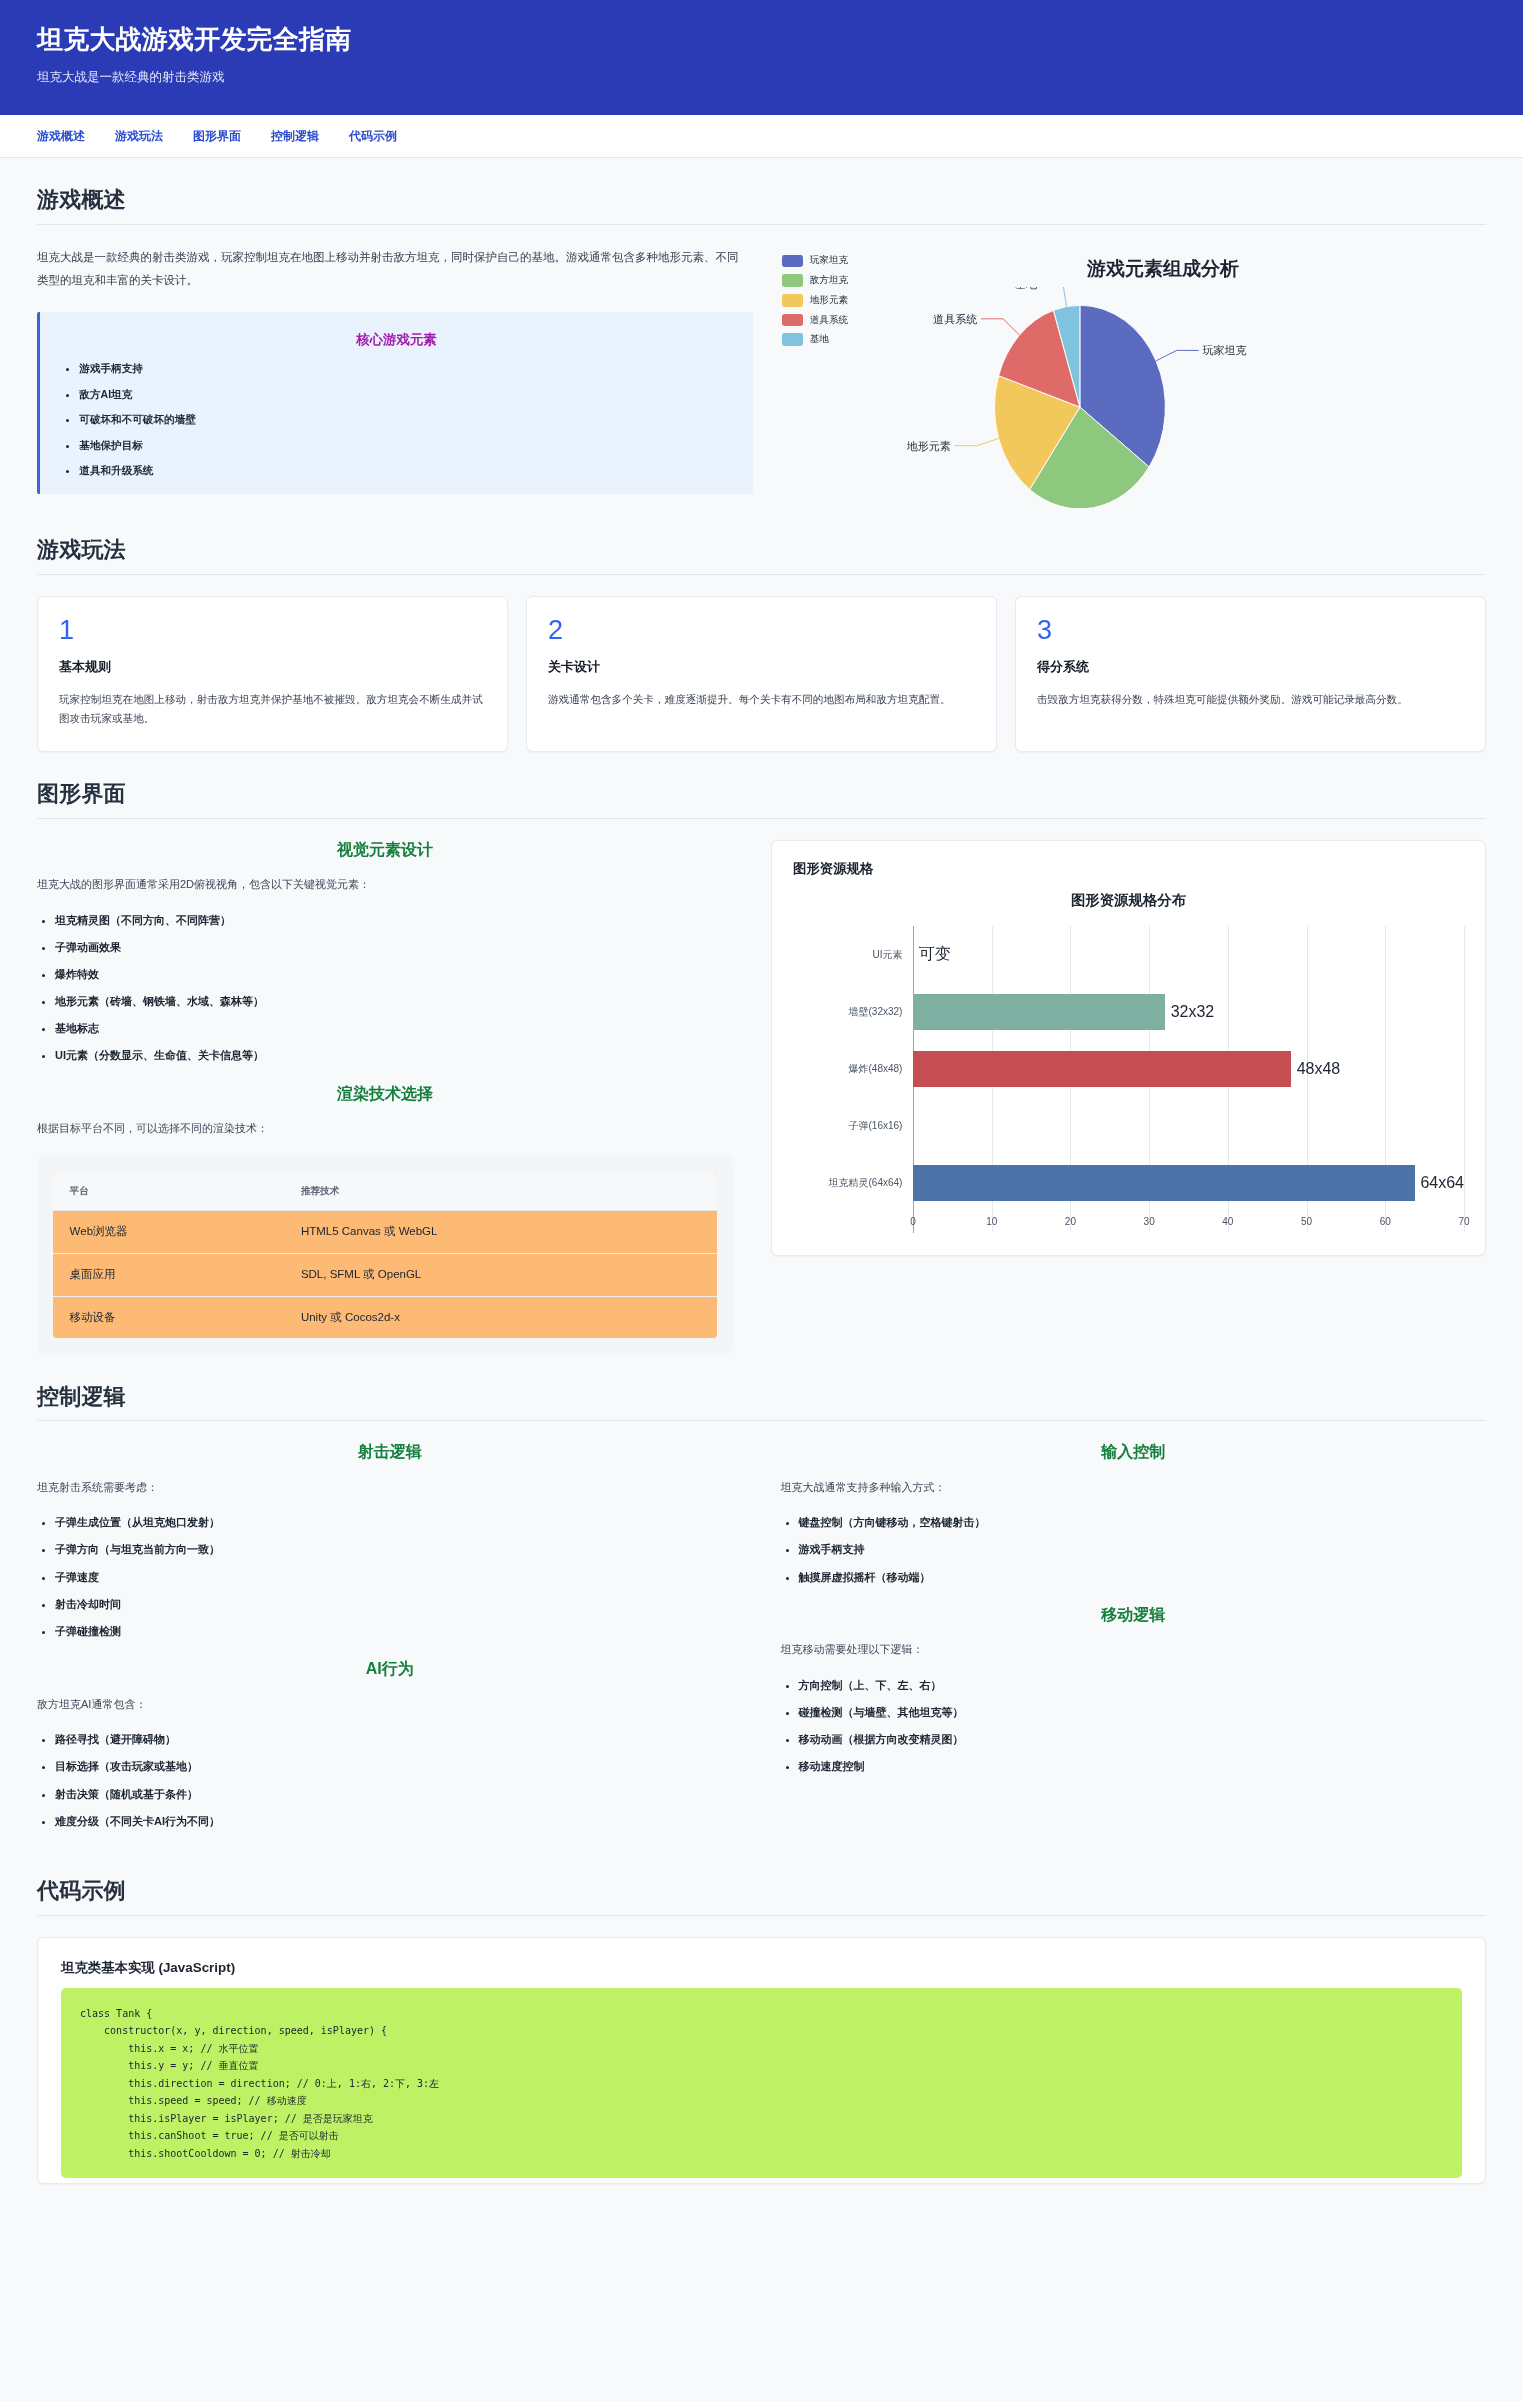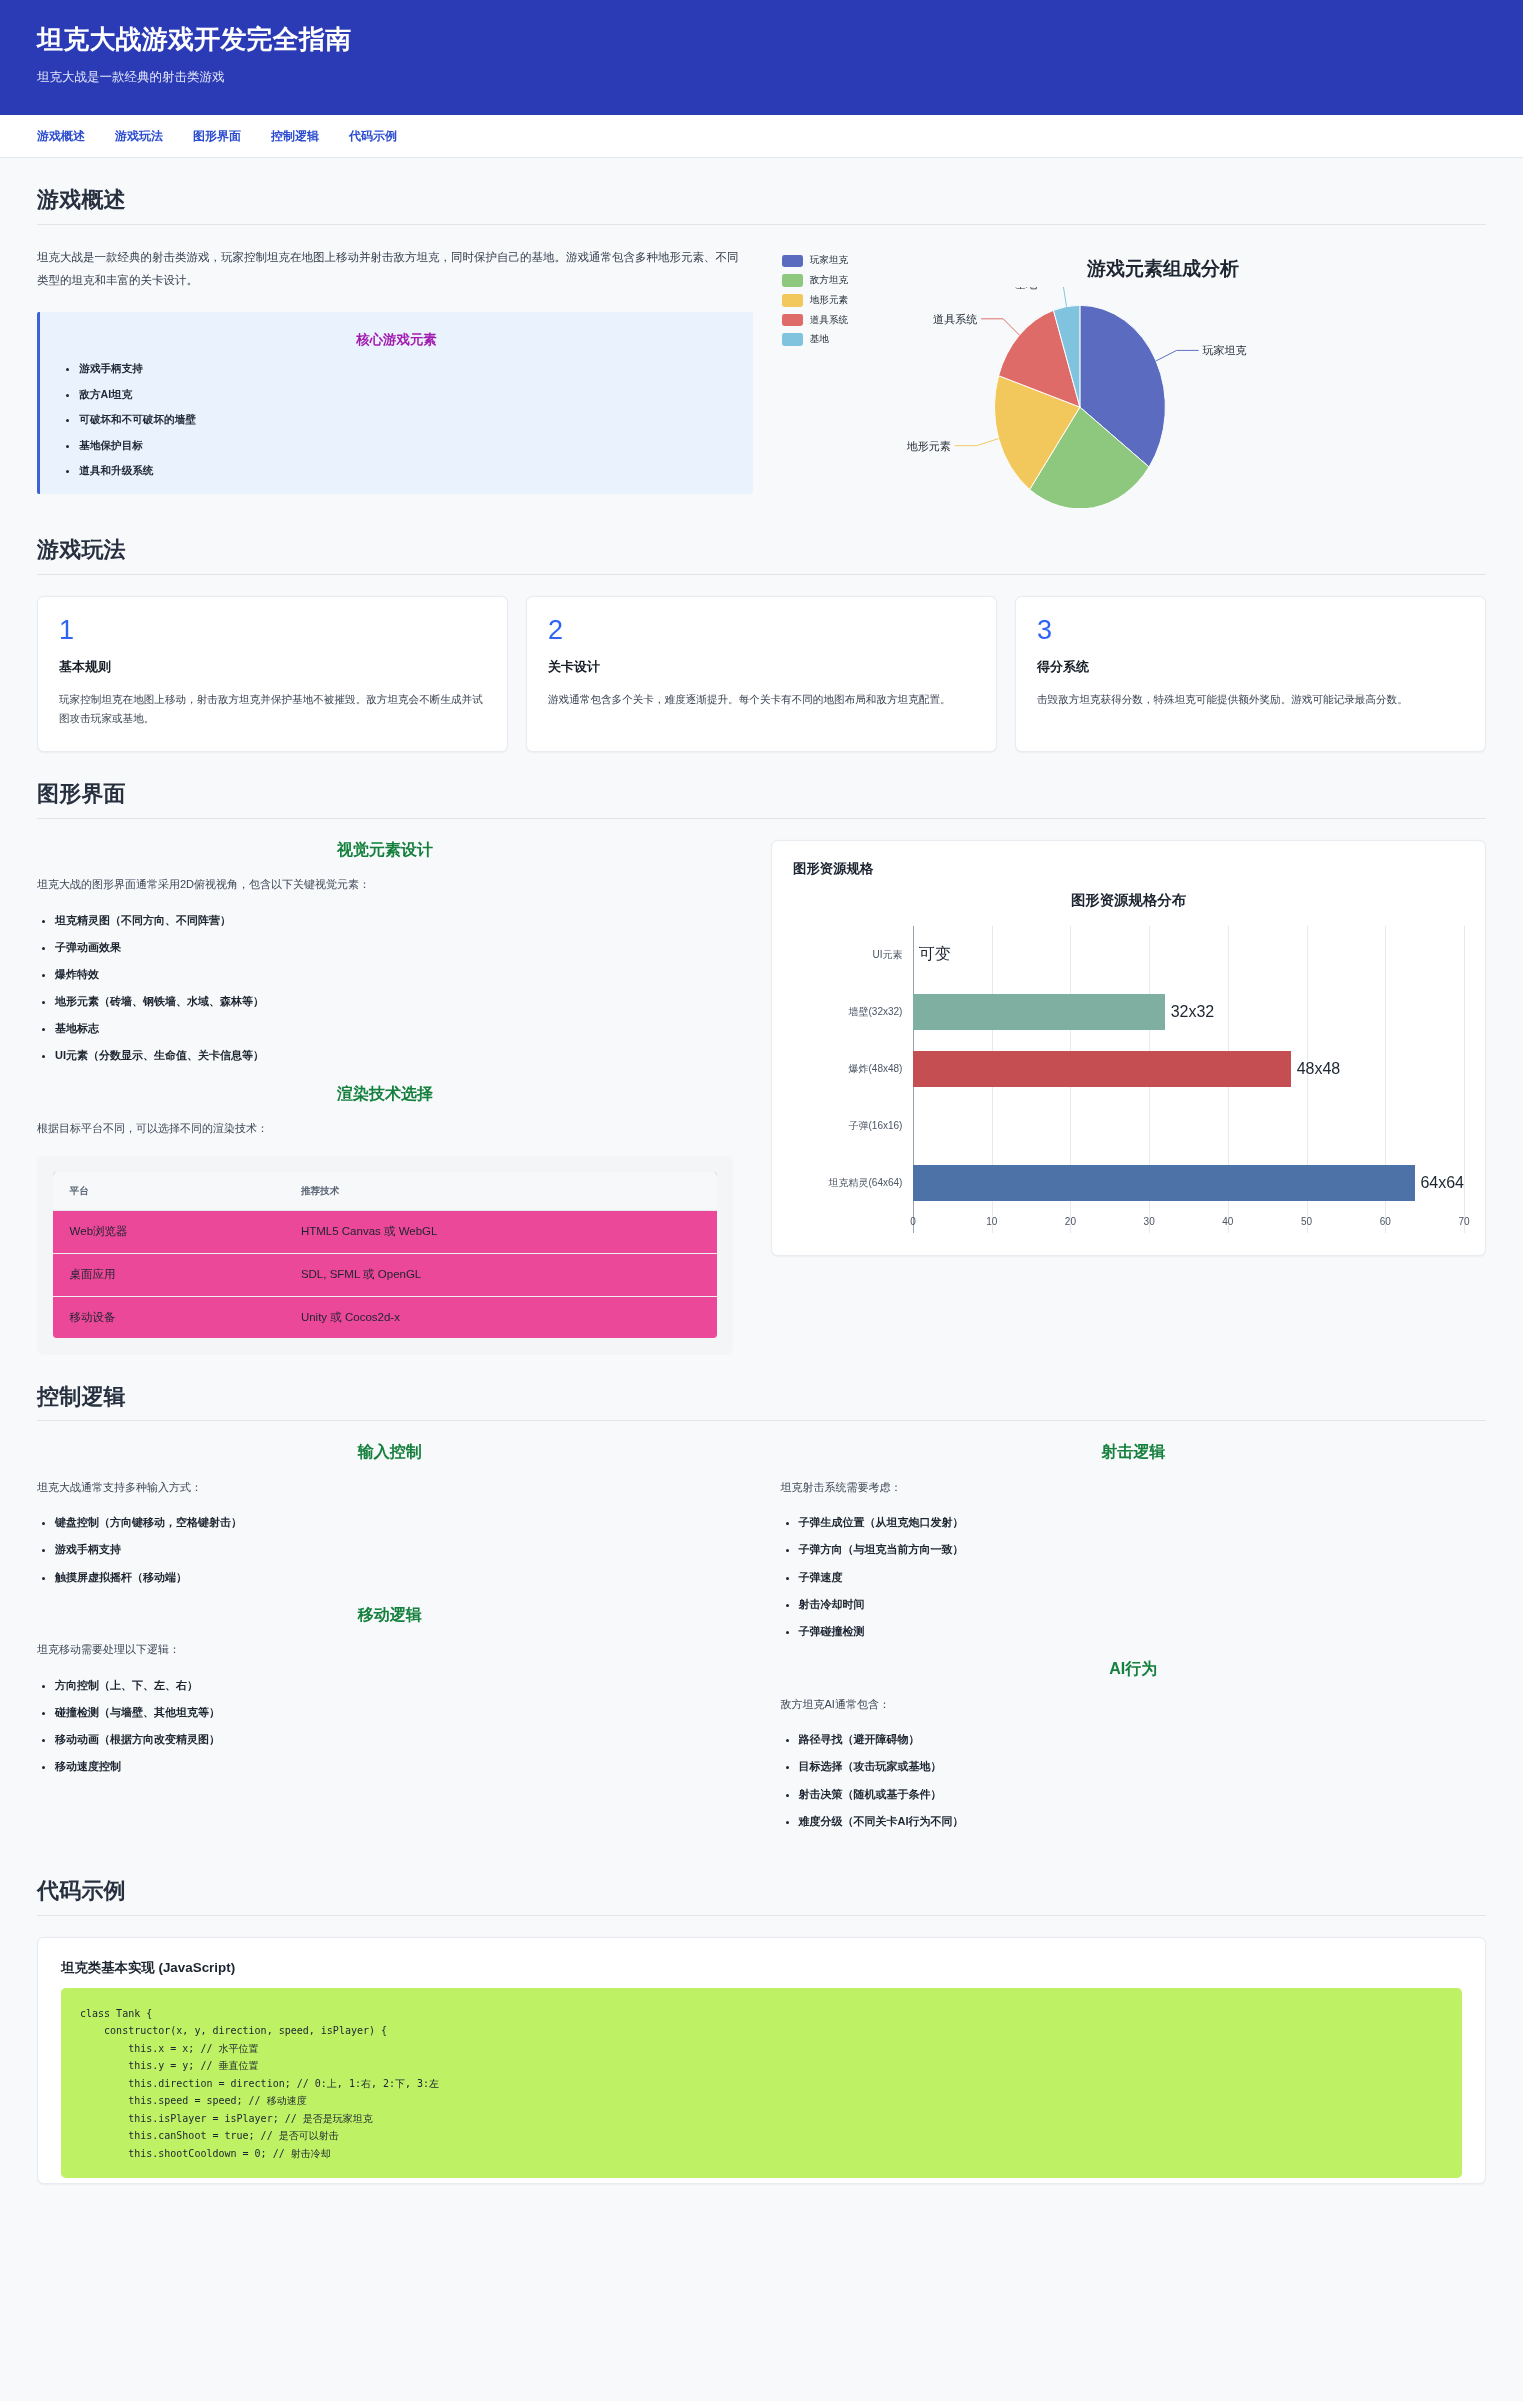--- a/index.html
+++ b/index.html
@@ -200,21 +200,21 @@
   }
   .panel-soft {
     background: #f3f5f7;
     border-radius: 6.7px;
     padding: 16.3px;
   }
 
   table.tech {
     width: 100%;
     border-collapse: collapse;
-    background: #ec4899;
+    background: #fdba74;
     border-radius: 3.8px;
     overflow: hidden;
   }
   table.tech th {
     text-align: left;
     font-size: 9.6px;
     font-weight: 700;
     color: #5c6675;
     padding: 12.5px 16.3px;
     background: #f6f8fa;
@@ -520,56 +520,56 @@
       </div>
     </div>
   </section>
 
   <section class="section">
     <h2 class="section-title">控制逻辑</h2>
     <div class="rule"></div>
 
     <div class="ctrl-grid">
       <div>
-        <h3 class="sub-title">输入控制</h3>
-        <p class="body-text">坦克大战通常支持多种输入方式：</p>
-        <ul class="bullets">
-          <li>键盘控制（方向键移动，空格键射击）</li>
-          <li>游戏手柄支持</li>
-          <li>触摸屏虚拟摇杆（移动端）</li>
-        </ul>
-
-        <h3 class="sub-title">移动逻辑</h3>
-        <p class="body-text">坦克移动需要处理以下逻辑：</p>
-        <ul class="bullets">
-          <li>方向控制（上、下、左、右）</li>
-          <li>碰撞检测（与墙壁、其他坦克等）</li>
-          <li>移动动画（根据方向改变精灵图）</li>
-          <li>移动速度控制</li>
-        </ul>
-      </div>
-
-      <div>
         <h3 class="sub-title">射击逻辑</h3>
         <p class="body-text">坦克射击系统需要考虑：</p>
         <ul class="bullets">
           <li>子弹生成位置（从坦克炮口发射）</li>
           <li>子弹方向（与坦克当前方向一致）</li>
           <li>子弹速度</li>
           <li>射击冷却时间</li>
           <li>子弹碰撞检测</li>
         </ul>
 
         <h3 class="sub-title">AI行为</h3>
         <p class="body-text">敌方坦克AI通常包含：</p>
         <ul class="bullets">
           <li>路径寻找（避开障碍物）</li>
           <li>目标选择（攻击玩家或基地）</li>
           <li>射击决策（随机或基于条件）</li>
           <li>难度分级（不同关卡AI行为不同）</li>
+        </ul>
+      </div>
+
+      <div>
+        <h3 class="sub-title">输入控制</h3>
+        <p class="body-text">坦克大战通常支持多种输入方式：</p>
+        <ul class="bullets">
+          <li>键盘控制（方向键移动，空格键射击）</li>
+          <li>游戏手柄支持</li>
+          <li>触摸屏虚拟摇杆（移动端）</li>
+        </ul>
+
+        <h3 class="sub-title">移动逻辑</h3>
+        <p class="body-text">坦克移动需要处理以下逻辑：</p>
+        <ul class="bullets">
+          <li>方向控制（上、下、左、右）</li>
+          <li>碰撞检测（与墙壁、其他坦克等）</li>
+          <li>移动动画（根据方向改变精灵图）</li>
+          <li>移动速度控制</li>
         </ul>
       </div>
     </div>
   </section>
 
   <section class="section">
     <h2 class="section-title">代码示例</h2>
     <div class="rule"></div>
 
     <div class="code-panel">

